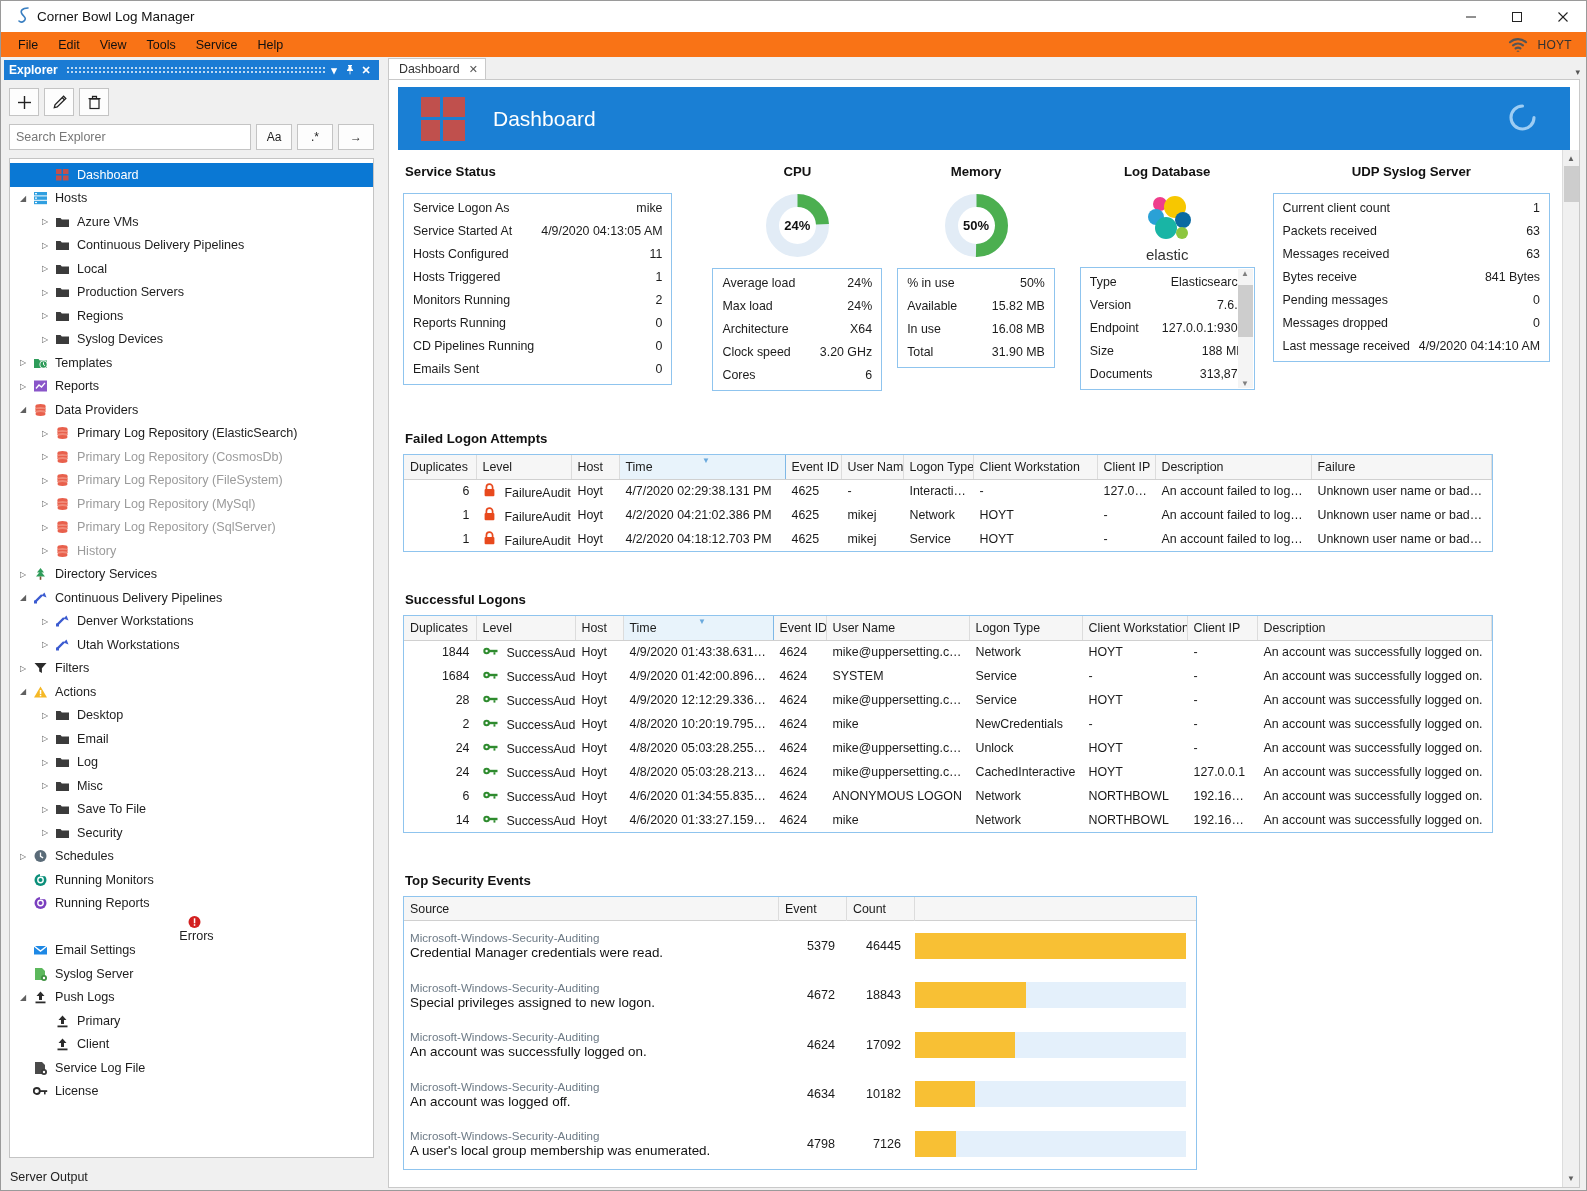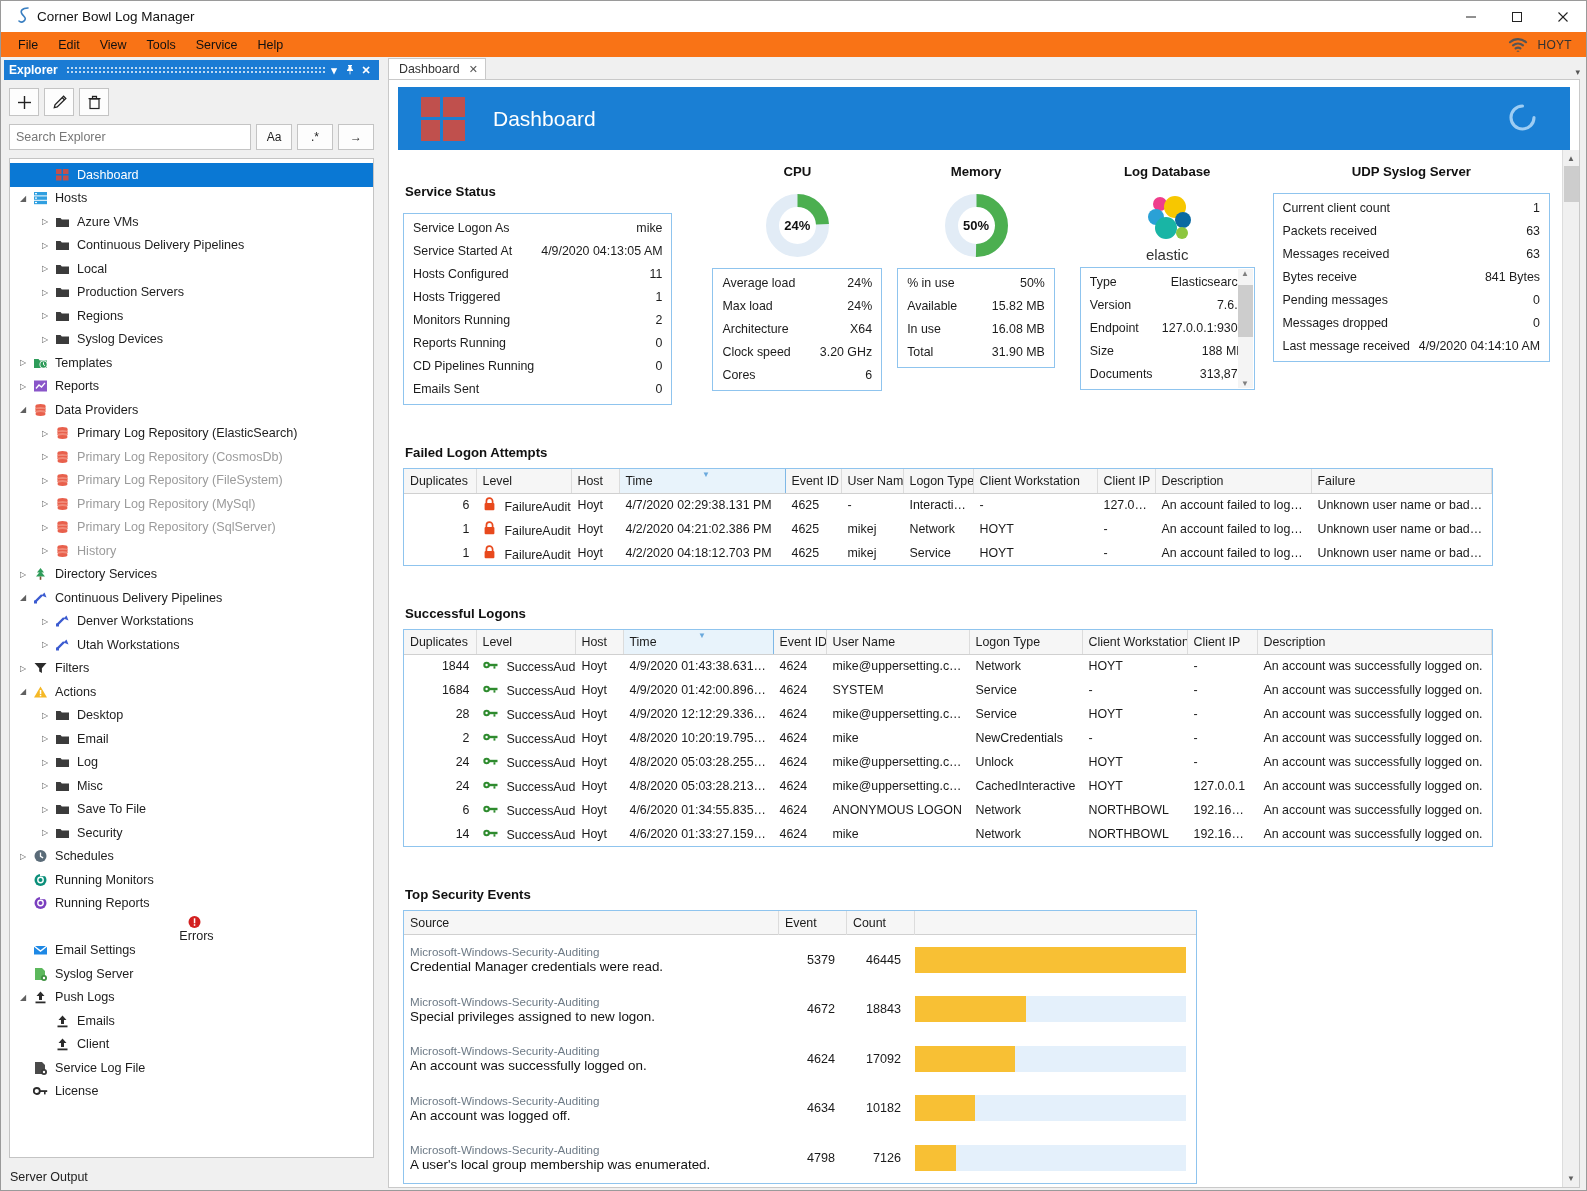--- a/index.html
+++ b/index.html
@@ -76,21 +76,21 @@
   
   .metrics { display:flex; gap:0; align-items:flex-start; }
   .m-col { display:flex; flex-direction:column; }
   .m-title { font-size:13.2px; font-weight:bold; text-align:center; margin-bottom:14px; color:#111; }
   .kv-box { border:1px solid #8fc4ee; padding:3px 0; }
   .kv { display:flex; justify-content:space-between; padding:2px 9px; font-size:12.4px; line-height:19px; }
   .kv .k { color:#1c1c1c; white-space:nowrap; }
   .kv .v { color:#1c1c1c; white-space:nowrap; }
 
   .col-service { width:270px; }
-  .col-service .m-title{ text-align:left; margin-left:2px;margin-top:20px;}
+  .col-service .m-title{ text-align:left; margin-left:2px;}
   .col-cpu { width:170px; margin-left:40px; }
   .col-mem { width:158px; margin-left:15px; }
   .col-db  { width:175px; margin-left:25px; }
   .col-udp { width:278px; margin-left:18px; }
 
   .donut-wrap { display:flex; justify-content:center; margin-bottom:10px; }
   .donut { position:relative; width:65px; height:65px; }
   .donut .num { position:absolute; inset:0; display:flex; align-items:center; justify-content:center; font-size:13px; font-weight:bold; color:#111; }
 
   .elastic-logo { display:flex; flex-direction:column; align-items:center; margin-bottom:4px; }
@@ -628,21 +628,21 @@
             <span class="lbl">Push Logs</span>
           </div>
           <div class="node" style="padding-left: 28px;">
             <span class="exp-arrow"></span>
             <span class="ico">
               <svg width="15" height="14" viewBox="0 0 15 14">
                 <path d="M7.5 1.5 L11.5 6 H9 v4 H6 V6 H3.5z" fill="#2b2b2b"></path>
                 <rect x="2.5" y="11.5" width="10" height="1.8" fill="#2b2b2b"></rect>
               </svg>
             </span>
-            <span class="lbl">Emails</span>
+            <span class="lbl">Primary</span>
           </div>
           <div class="node" style="padding-left: 28px;">
             <span class="exp-arrow"></span>
             <span class="ico">
               <svg width="15" height="14" viewBox="0 0 15 14">
                 <path d="M7.5 1.5 L11.5 6 H9 v4 H6 V6 H3.5z" fill="#2b2b2b"></path>
                 <rect x="2.5" y="11.5" width="10" height="1.8" fill="#2b2b2b"></rect>
               </svg>
             </span>
             <span class="lbl">Client</span>

